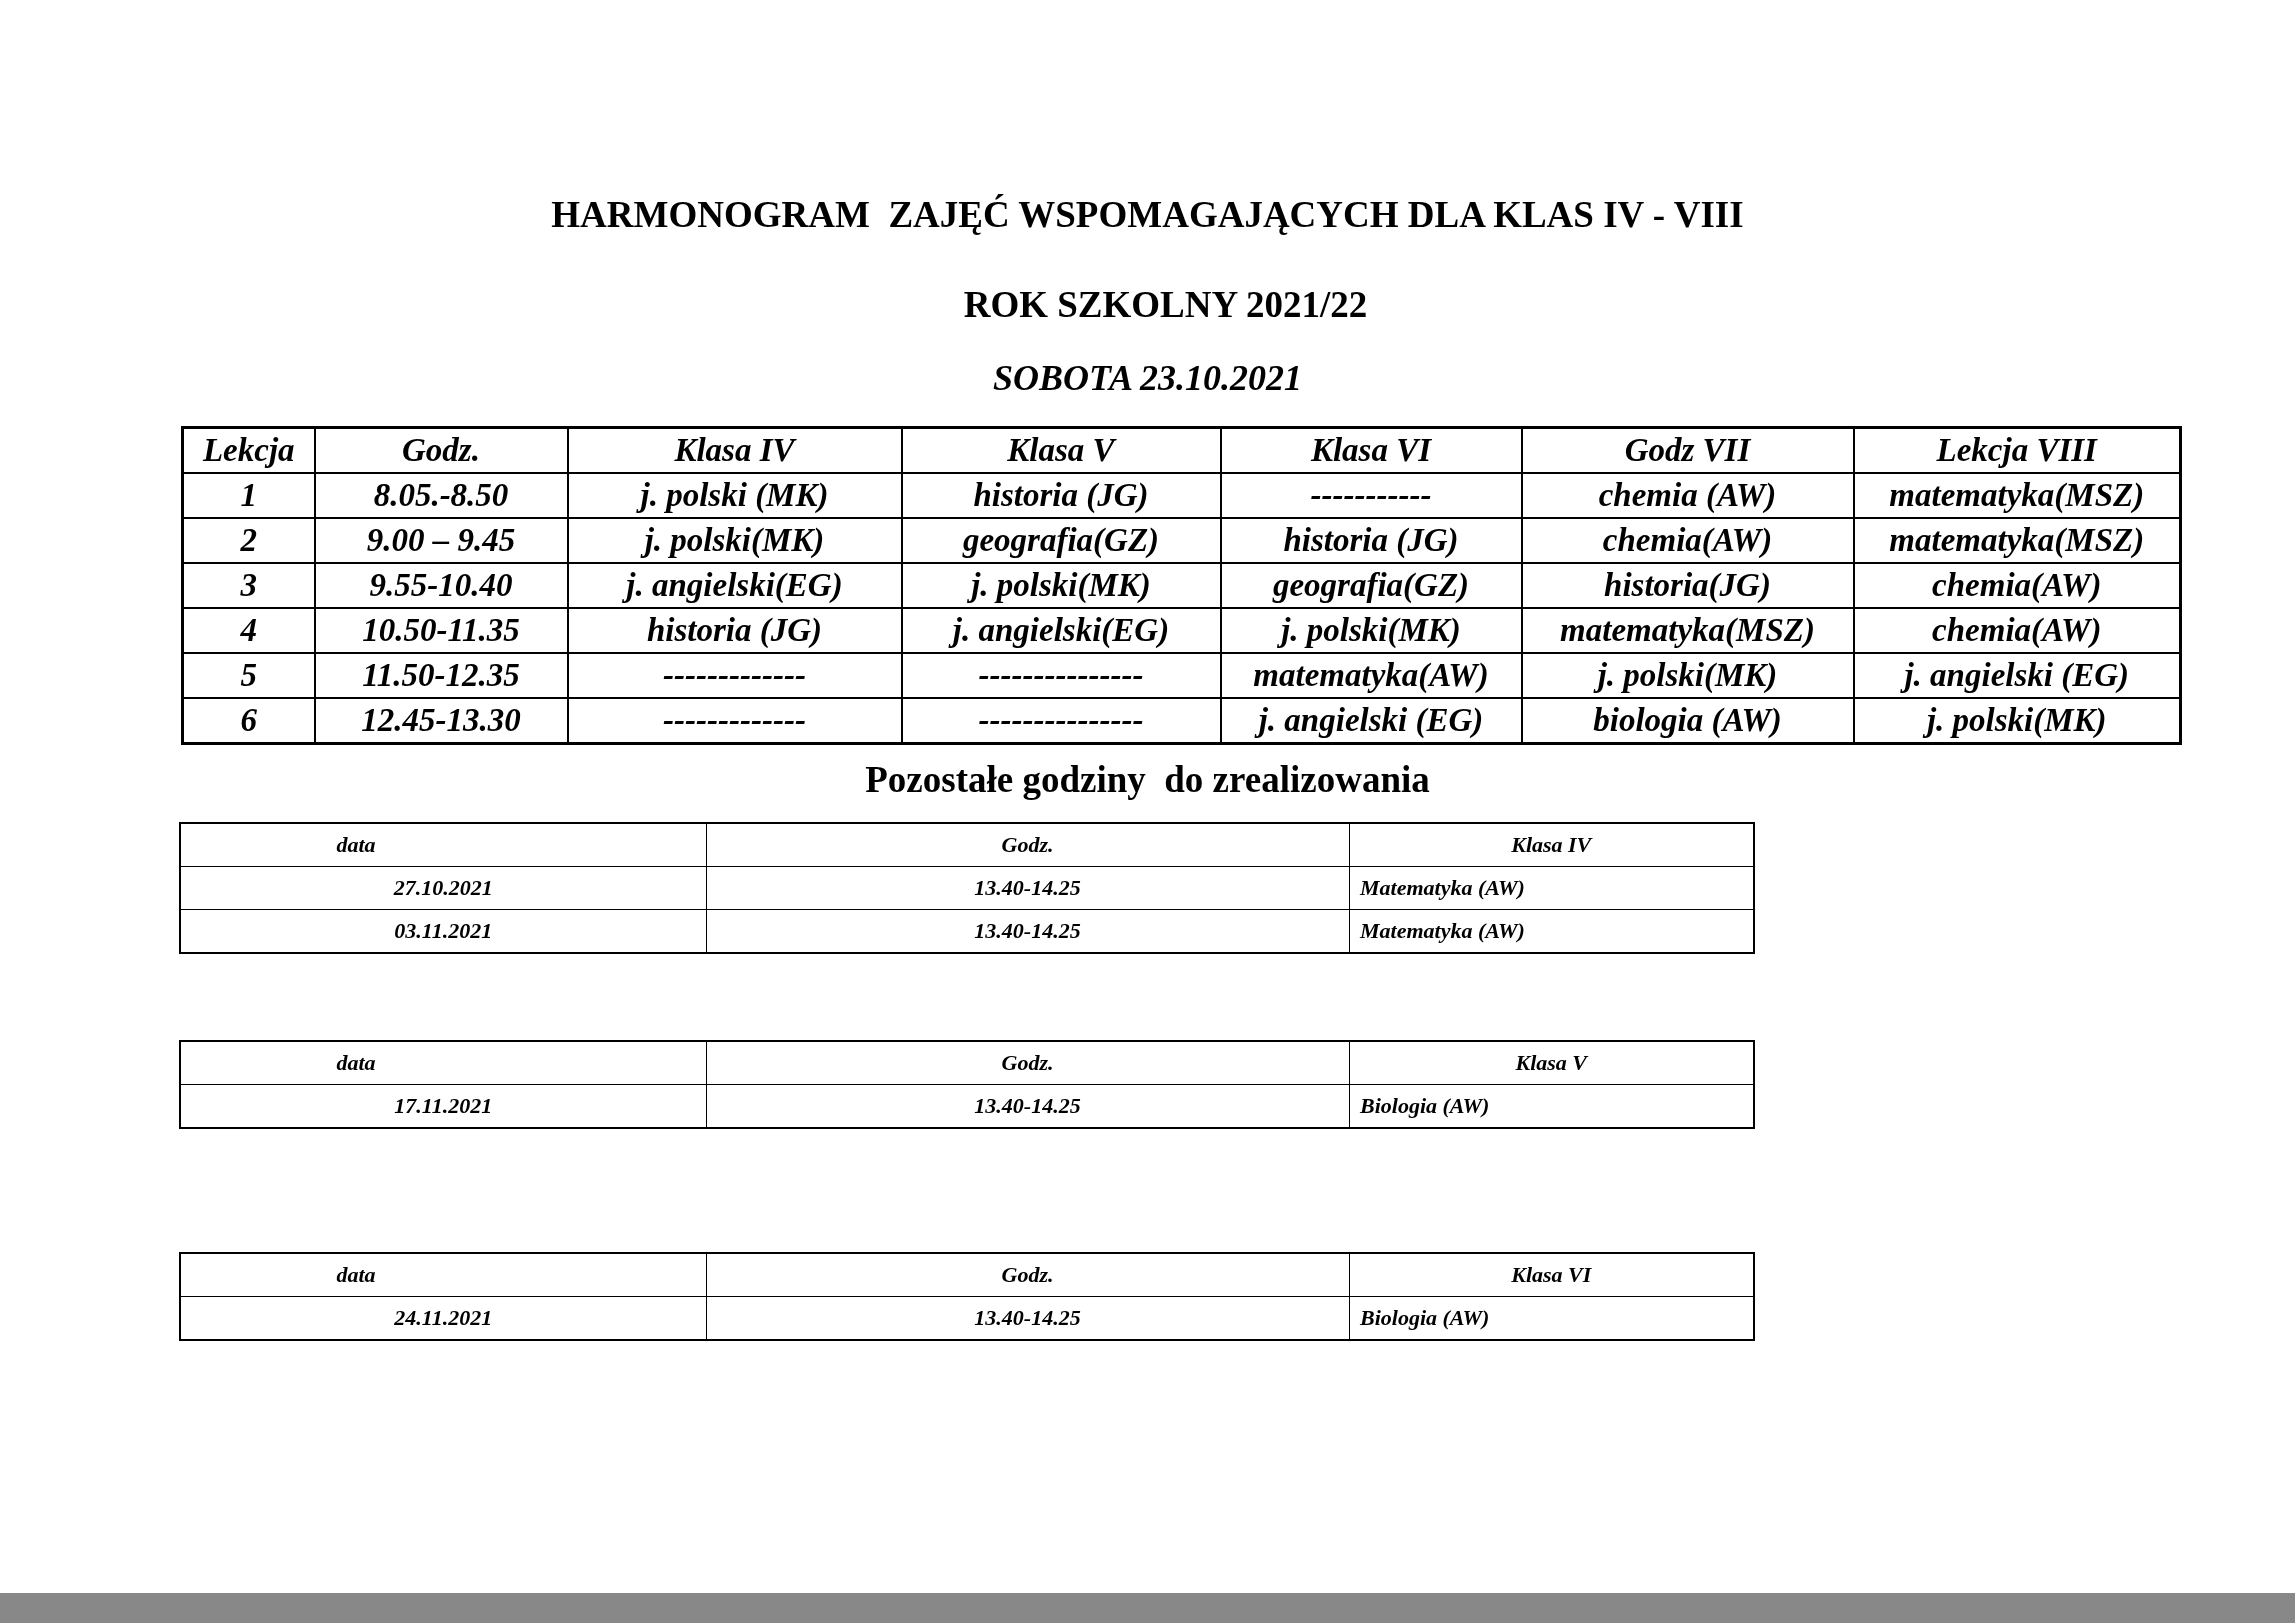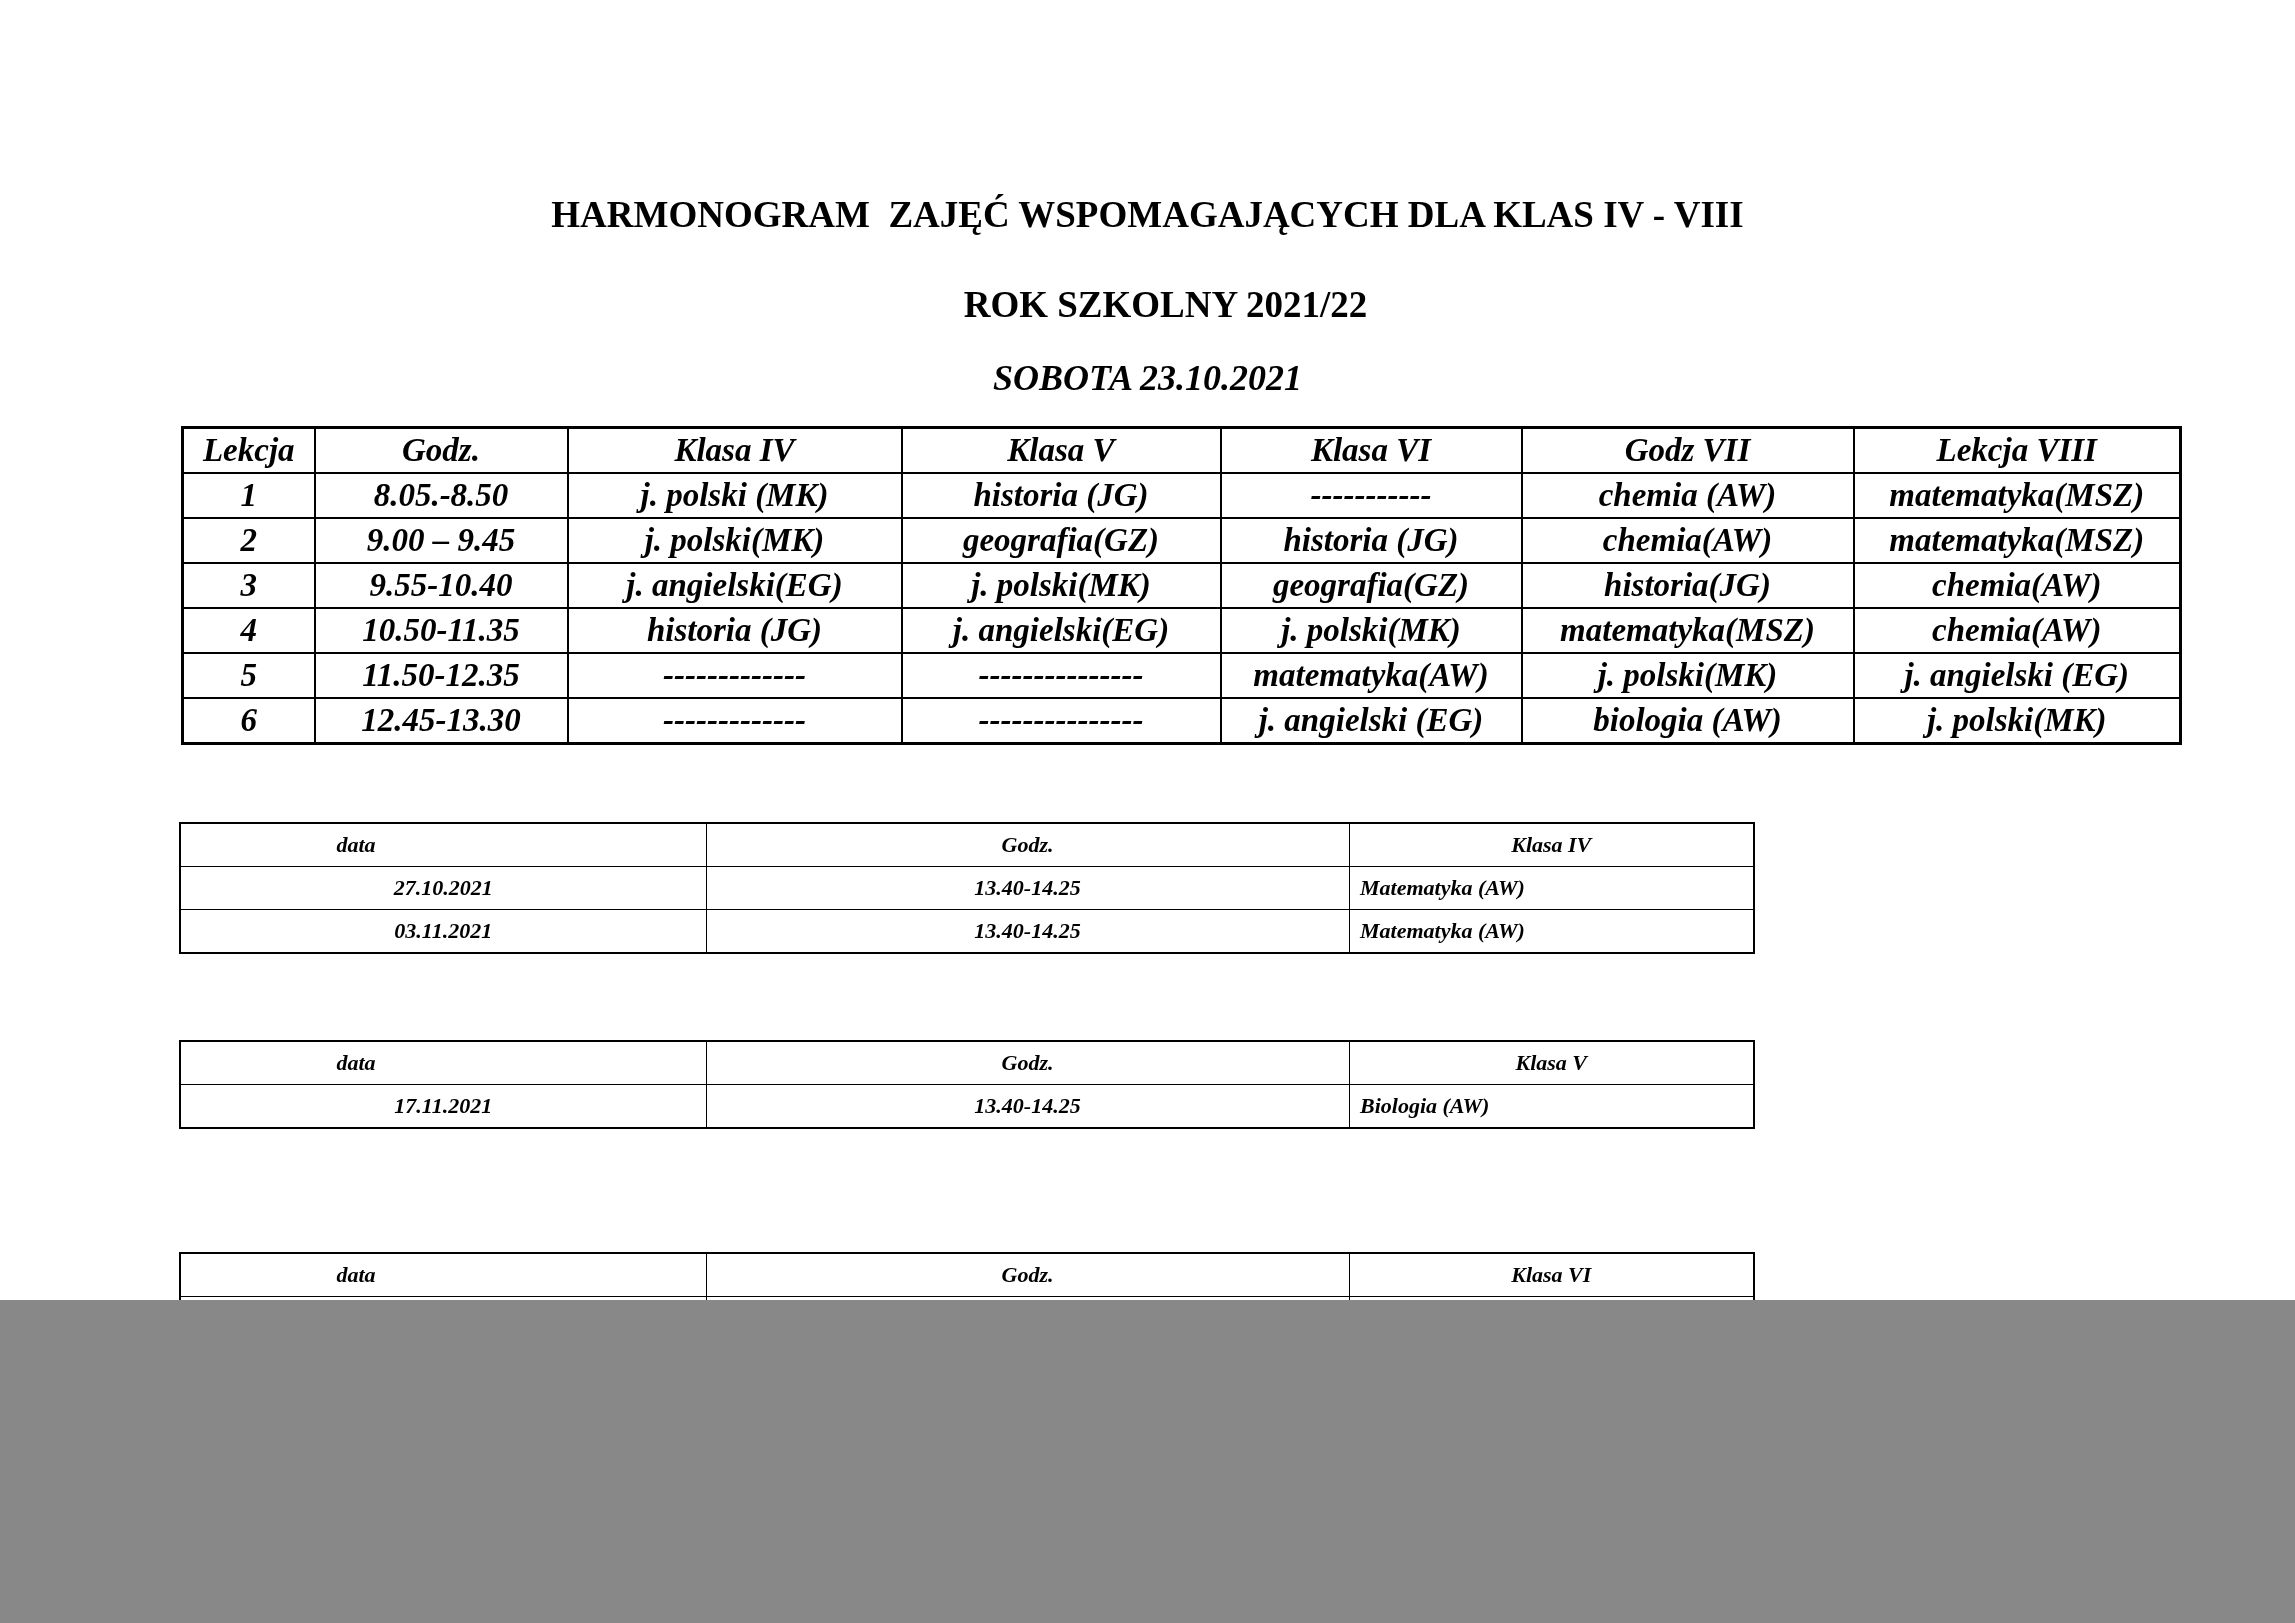--- a/index.html
+++ b/index.html
@@ -1,18 +1,18 @@
 <!DOCTYPE html>
 <html style="font-size:10.5px"><head>
 <meta charset="utf-8">
 <style>
   html,body{margin:0;padding:0;background:#888;}
   .page{
     position:relative;
-    width:2295px;height:1300px;
+    width:2295px;height:1593px;
     background:#ffffff;
     color:#000000;
     font-family:"Liberation Serif","DejaVu Serif",serif;
     overflow:hidden;
   }
   .title{
     position:absolute;left:0;width:100%;
     text-align:center;font-weight:bold;
     white-space:pre-wrap;
     line-height:1.15;
@@ -139,20 +139,21 @@
       <td>12.45-13.30</td>
       <td>-------------</td>
       <td>---------------</td>
       <td>j. angielski (EG)</td>
       <td>biologia (AW)</td>
       <td>j. polski(MK)</td>
     </tr>
   </tbody>
     </table>
 
+  <div class="heading">Pozostałe godziny  do zrealizowania</div>
 
   <table class="doc small" id="table-klasa4">
     <colgroup>
         <col style="width:526px">
         <col style="width:643px">
         <col style="width:405px">
       </colgroup>
     <tbody>
         <tr>
       <th class="hdr-data">data</th>

